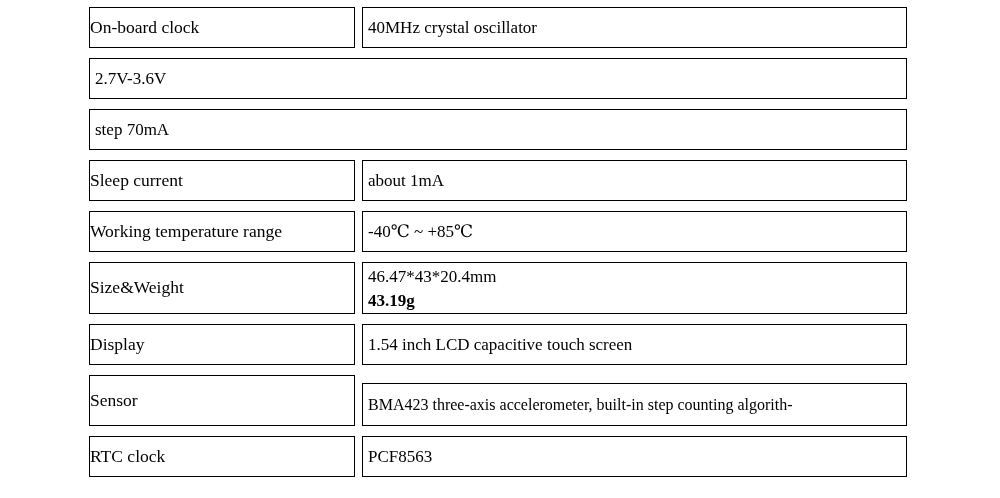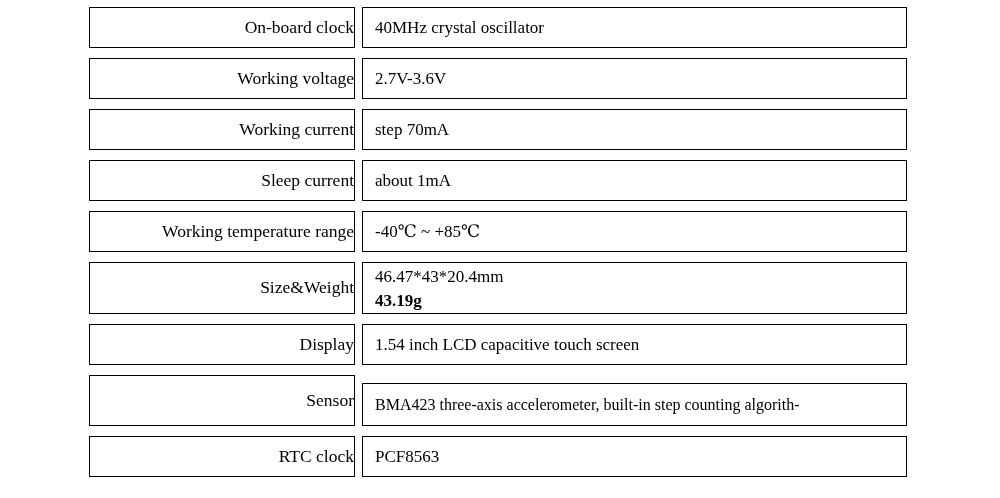--- a/index.html
+++ b/index.html
@@ -35,31 +35,31 @@
     background: #ffffff;
     box-sizing: border-box;
     display: flex;
     flex-direction: column;
     justify-content: center;
   }
 
   .cell-label {
     width: 266px;
     flex: 0 0 266px;
-    align-items: flex-end;
+    align-items: flex-start;
     text-align: center;
     margin-right: 7px;
     font-size: 17.5px;
   }
 
   .cell-value {
     flex: 1 1 auto;
     align-items: flex-start;
     text-align: center;
-    padding-left: 12px;
+    padding-left: 5px;
     padding-right: 8px;
     font-size: 17px;
   }
 
   
   .spec-row { height: 41px; }
   
   .spec-row.row-tall { height: 52px; }
   
   .spec-row.row-sensor { height: 51px; }
@@ -84,31 +84,25 @@
 <div class="spec-table" id="spec-table">
     <div class="spec-row">
       <div class="cell cell-label">
         <span class="llabel">On-board clock</span>
       </div>
       <div class="cell cell-value">
         <span class="vline">40MHz crystal oscillator</span>
       </div>
     </div>
     <div class="spec-row">
-      <div class="cell cell-label">
-        <span class="llabel">Working voltage</span>
-      </div>
       <div class="cell cell-value">
         <span class="vline">2.7V-3.6V</span>
       </div>
     </div>
     <div class="spec-row">
-      <div class="cell cell-label">
-        <span class="llabel">Working current</span>
-      </div>
       <div class="cell cell-value">
         <span class="vline">step 70mA</span>
       </div>
     </div>
     <div class="spec-row">
       <div class="cell cell-label">
         <span class="llabel">Sleep current</span>
       </div>
       <div class="cell cell-value">
         <span class="vline">about 1mA</span>

